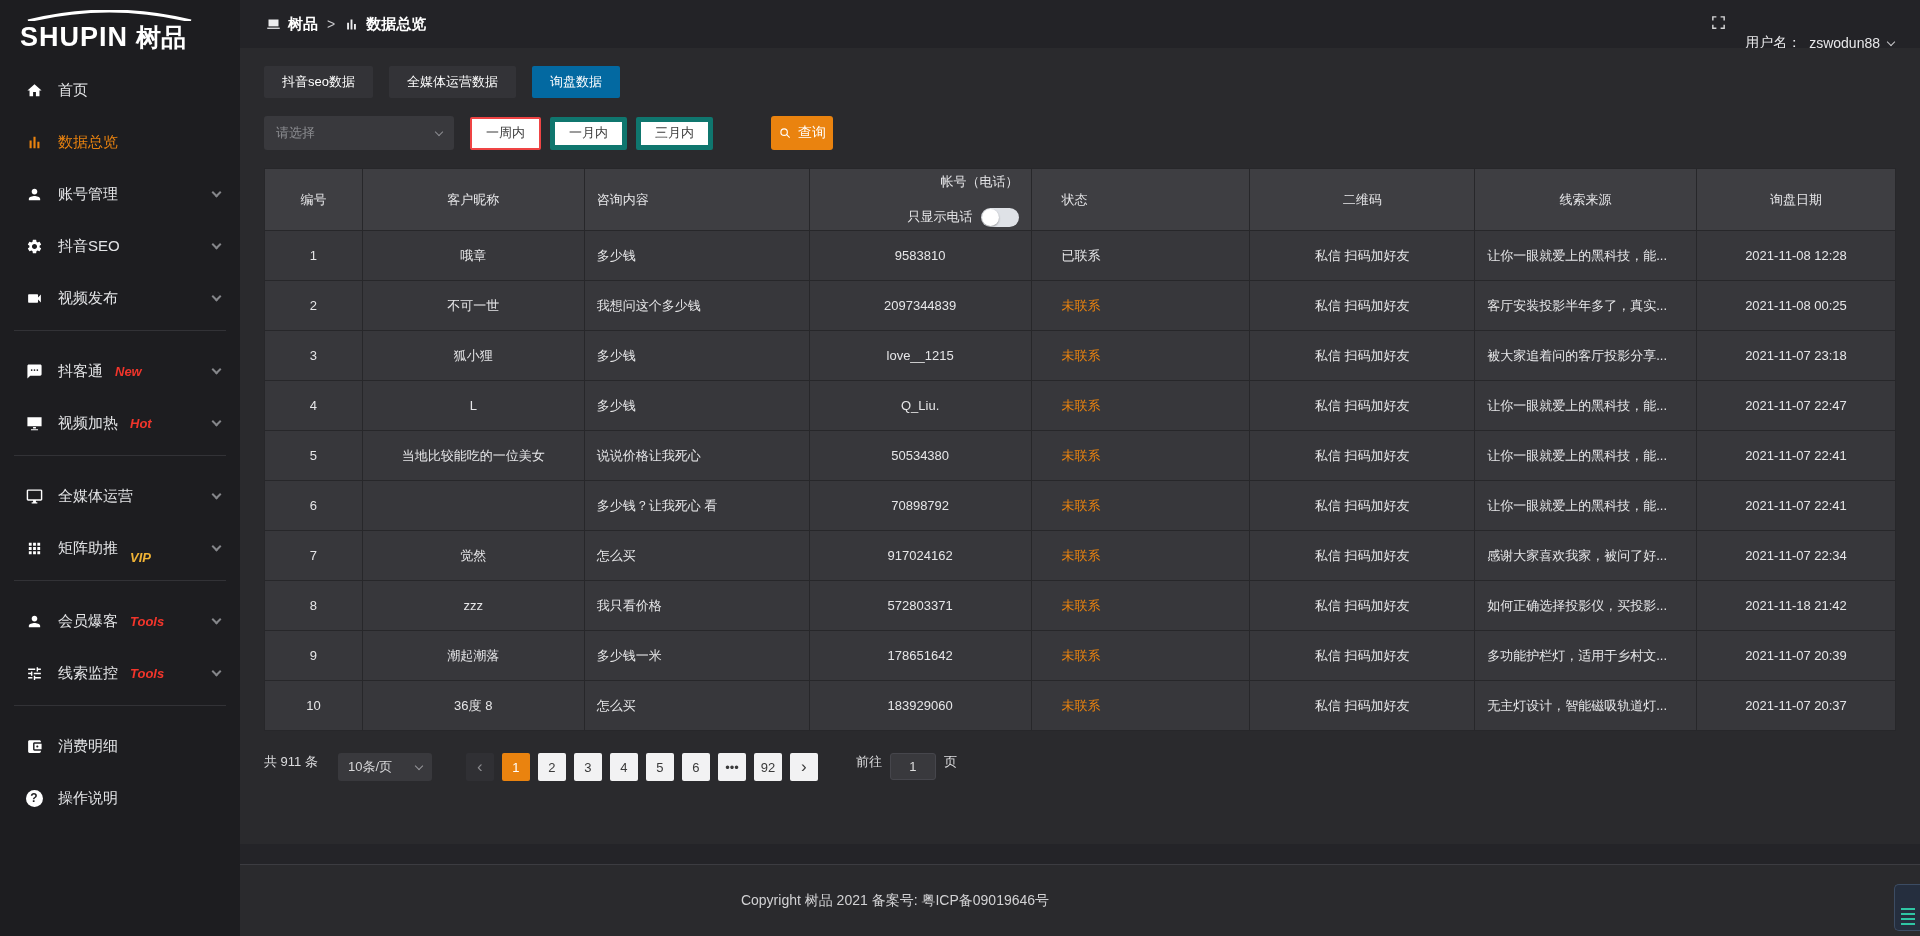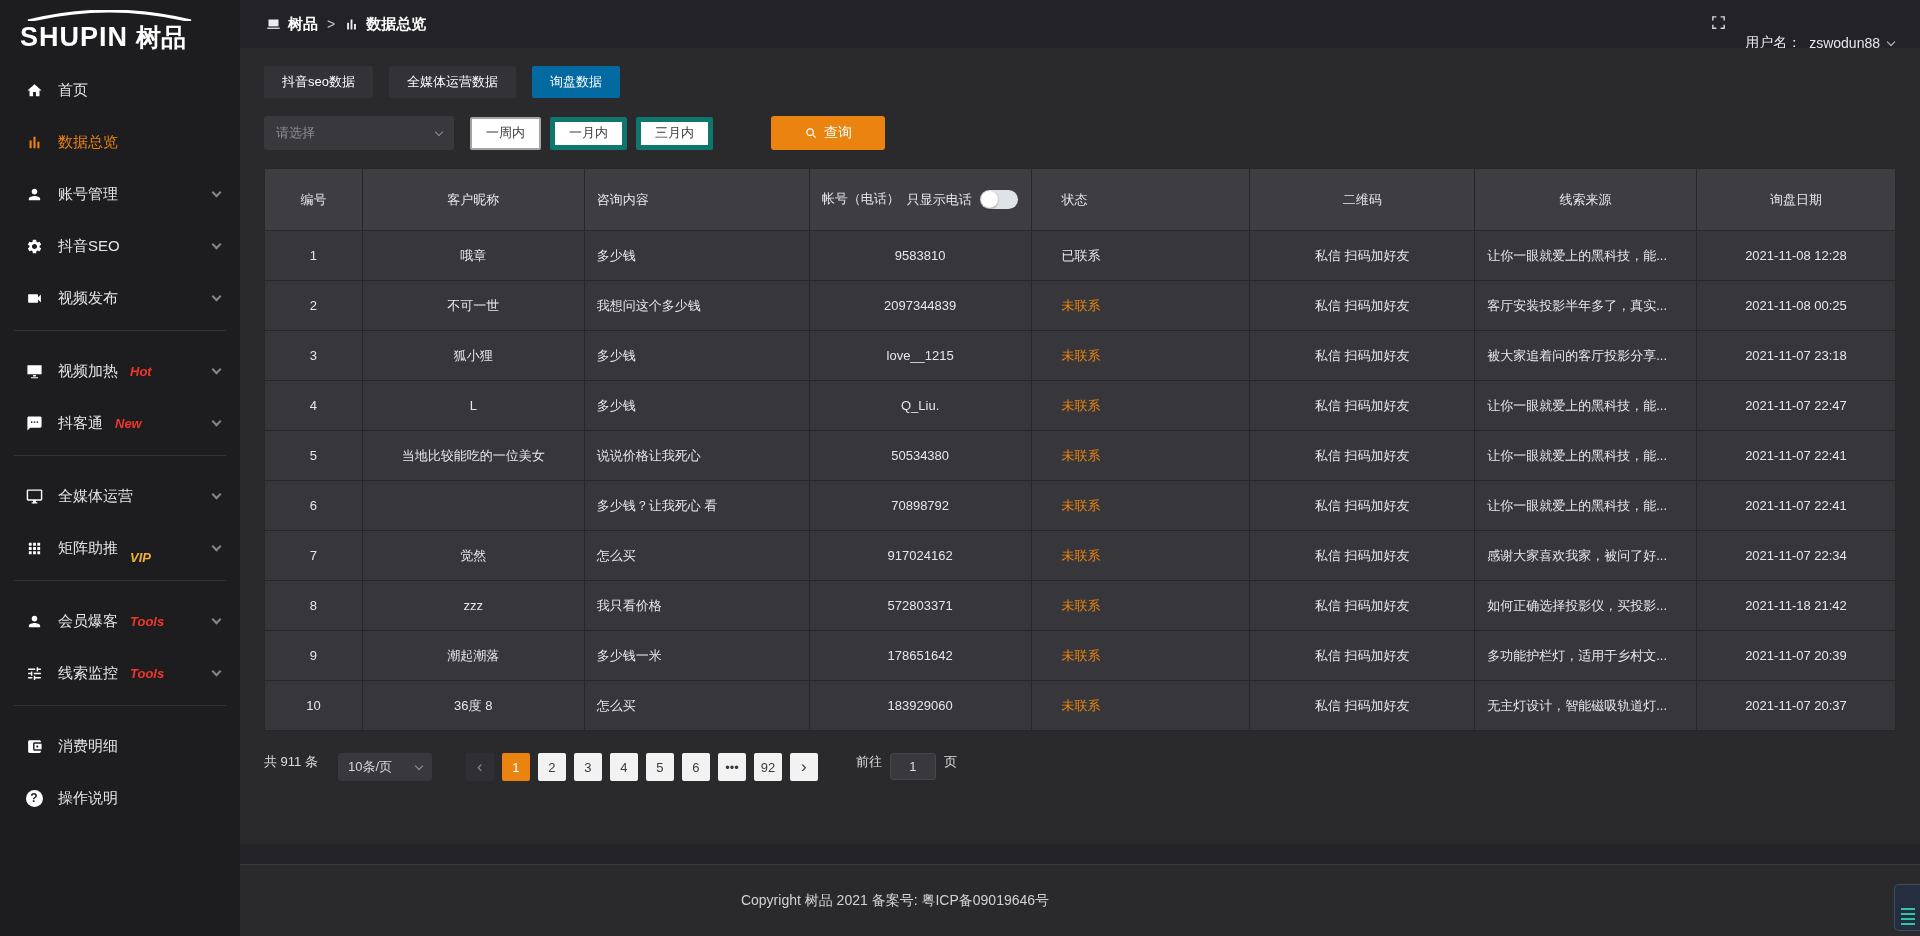--- a/index.html
+++ b/index.html
@@ -51,37 +51,37 @@
     align-items:center;border-radius:2px;cursor:pointer;}
   .tab.active{background:#0369a1;}
 
   .filters{display:flex;align-items:center;margin-top:18px;}
   .f-select{width:190px;height:34px;background:#39393d;border-radius:3px;display:flex;align-items:center;
     justify-content:space-between;padding:0 12px;color:#8c8d91;font-size:13px;cursor:pointer;}
   .f-select .chev-sm{border-color:#8c8d91;}
   .range-group{display:flex;gap:9px;margin-left:16px;}
   .range-btn{height:33px;padding:0 14px;background:#fff;color:#3c3c3c;font-size:13px;border:5px solid #0f766e;
     border-radius:2px;display:flex;align-items:center;cursor:pointer;}
-  .range-btn.active{border:2px solid #a3a3a3;}
-  .search-btn{height:34px;padding:0 33px;background:#ea830f;color:#fff;border:none;border-radius:3px;
+  .range-btn.active{border:2px solid #ef4444;}
+  .search-btn{height:34px;padding:0 7px;background:#ea830f;color:#fff;border:none;border-radius:3px;
     font-size:14px;display:flex;align-items:center;gap:6px;margin-left:58px;cursor:pointer;}
   .search-btn svg{width:14px;height:14px;stroke:#fff;fill:none;stroke-width:2;}
 
   
   .dtable{width:100%;border-collapse:collapse;margin-top:18px;table-layout:fixed;}
   .dtable th{background:#3e3e42;color:#e6e6e8;font-weight:normal;font-size:13px;height:62px;
     border:1px solid #27272a;padding:0 12px;}
   .dtable td{background:#37373b;color:#e6e6e8;font-size:13px;height:50px;border:1px solid #27272a;
     padding:0 12px;overflow:hidden;white-space:nowrap;text-overflow:ellipsis;}
   .c-center{text-align:center;}
   .c-left{text-align:left;}
   .c-status{text-align:left;padding-left:30px !important;}
   .orange{color:#ea830f;}
   .lnk{cursor:pointer;}
-  .acct-head{display:flex;flex-direction:row;align-items:flex-start;gap:7px;}
+  .acct-head{display:flex;flex-direction:column;align-items:flex-end;gap:17px;}
   .acct-line2{display:flex;align-items:center;gap:8px;}
   .toggle{width:38px;height:19px;background:#dfe2e7;border-radius:10px;position:relative;cursor:pointer;display:inline-block;}
   .toggle .knob{position:absolute;left:1px;top:1px;width:17px;height:17px;background:#fff;border-radius:50%;
     box-shadow:0 1px 2px rgba(0,0,0,.35);}
 
   
   .pagination{display:flex;align-items:flex-start;margin-top:22px;font-size:13px;color:#dcdcde;gap:8px;}
   .pp-select{width:94px;height:28px;background:#39393d;border-radius:3px;display:flex;align-items:center;
     justify-content:space-between;padding:0 10px;color:#d6d6d8;margin-left:12px;cursor:pointer;}
   .pp-select .chev-sm{border-color:#97979b;}
@@ -166,38 +166,38 @@
           </span>
         <span>视频发布</span>
         <span class="chev"></span>
       </div>
 
       <div class="side-divider"></div>
 
       <div class="side-item">
         <span class="sicon">
             <svg viewBox="0 0 24 24">
-              <path d="M2 3h20v13H2zM10 17h4v2h-4zM7 20h10v1.5H7z"></path>
-            </svg>
-          </span>
-        <span>视频加热</span>
-        <span class="badge red">Hot</span>
-        <span class="chev"></span>
-      </div>
-      <div class="side-item">
-        <span class="sicon">
-            <svg viewBox="0 0 24 24">
               <path d="M20 2H4c-1.1 0-2 .9-2 2v18l4-4h14c1.1 0 2-.9 2-2V4c0-1.1-.9-2-2-2z"></path>
               <circle cx="8" cy="10" r="1.2" fill="#1d1d20"></circle>
               <circle cx="12" cy="10" r="1.2" fill="#1d1d20"></circle>
               <circle cx="16" cy="10" r="1.2" fill="#1d1d20"></circle>
             </svg>
           </span>
         <span>抖客通</span>
         <span class="badge red">New</span>
+        <span class="chev"></span>
+      </div>
+      <div class="side-item">
+        <span class="sicon">
+            <svg viewBox="0 0 24 24">
+              <path d="M2 3h20v13H2zM10 17h4v2h-4zM7 20h10v1.5H7z"></path>
+            </svg>
+          </span>
+        <span>视频加热</span>
+        <span class="badge red">Hot</span>
         <span class="chev"></span>
       </div>
 
       <div class="side-divider"></div>
 
       <div class="side-item">
         <span class="sicon">
             <svg viewBox="0 0 24 24">
               <path d="M21 2H3c-1.1 0-2 .9-2 2v12c0 1.1.9 2 2 2h7v2H8v2h8v-2h-2v-2h7c1.1 0 2-.9 2-2V4c0-1.1-.9-2-2-2zm0 14H3V4h18v12z"></path>
             </svg>

